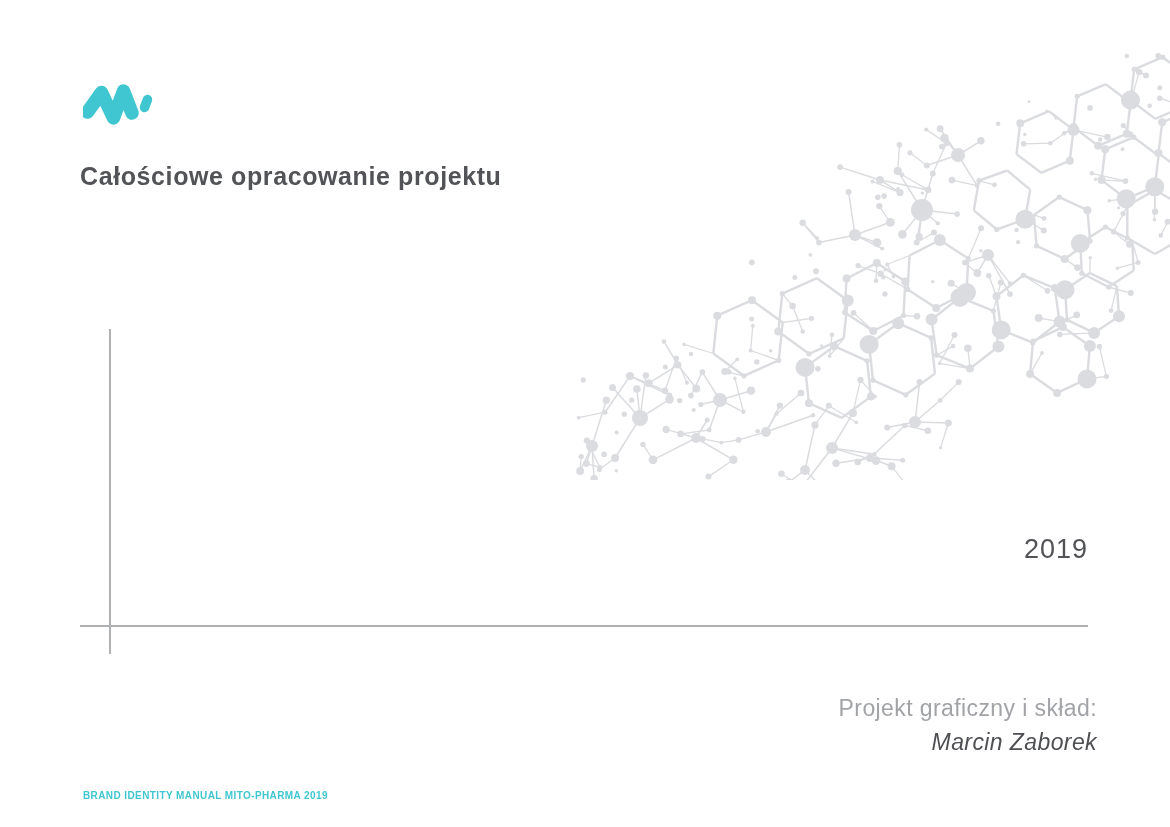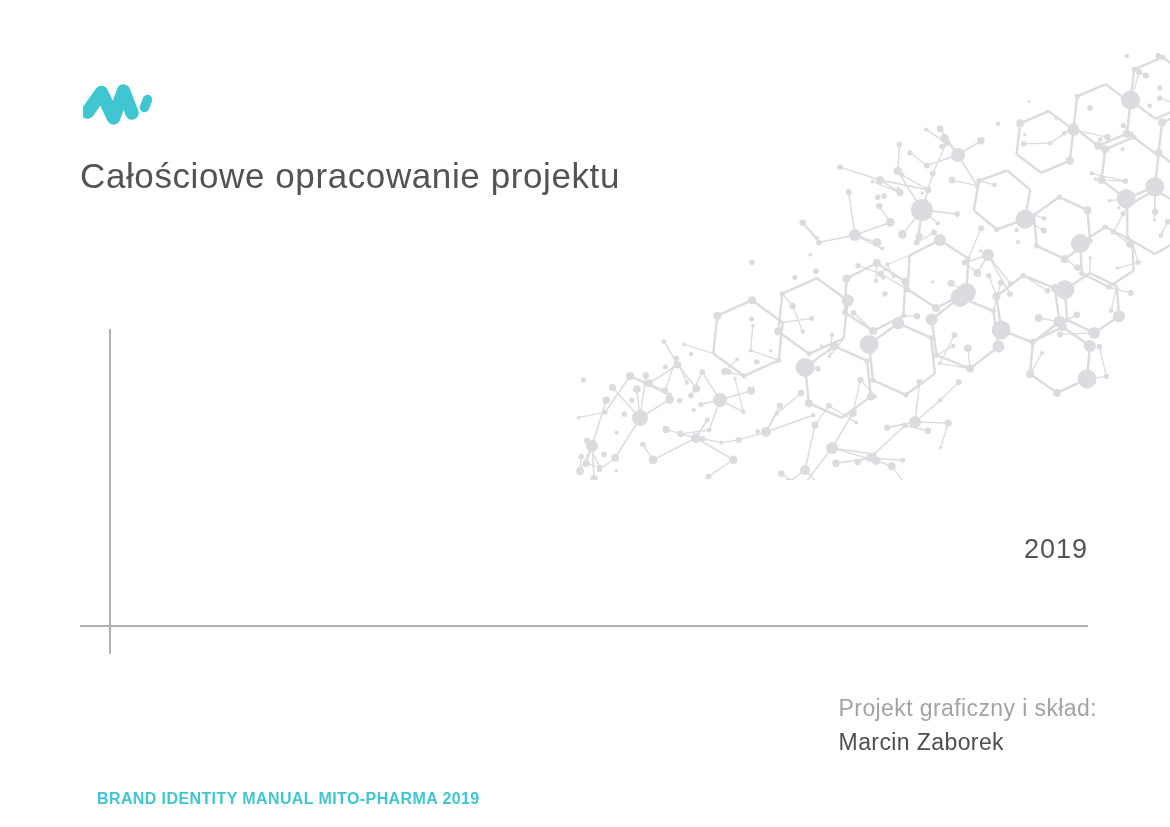--- a/index.html
+++ b/index.html
@@ -17,21 +17,21 @@
     z-index:0;
   }
 
   .logo {
     position:absolute; left:83px; top:84px; width:72px; height:42px;
     color:var(--teal); z-index:2;
   }
 
   .title {
     position:absolute; left:80px; top:157px; z-index:2;
-    font-size:35px; line-height:38px; font-weight:400;
+    font-size:25px; line-height:38px; font-weight:700;
     letter-spacing:0.6px; color:var(--title-text);
   }
   .title span { display:block; }
 
   .vrule {
     position:absolute; left:109px; top:329px; width:1.5px; height:325px;
     background:var(--line); z-index:1;
   }
   .hrule {
     position:absolute; left:80px; top:625px; width:1008px; height:1.5px;
@@ -39,30 +39,29 @@
   }
 
   .year {
     position:absolute; top:534px; right:82px; z-index:2;
     font-size:27px; line-height:30px; letter-spacing:1px;
     color:var(--title-text);
   }
 
   .credits {
     position:absolute; right:73px; top:691px; z-index:2;
-    font-size:23px; line-height:34px;
+    text-align:right; font-size:23px; line-height:34px;
   }
   .credits .label { color:var(--muted-text); letter-spacing:0.4px; }
-  .credits .name  { color:var(--dark-text);  letter-spacing:0.4px; }
+  .credits .name  { color:var(--dark-text);  letter-spacing:0.4px;font-style:italic; }
 
   .footer {
     position:absolute; left:83px; top:790px; z-index:2;
-    font-size:16px; font-weight:700; letter-spacing:0.4px;
+    font-size:10px; font-weight:700; letter-spacing:0.4px;
     color:var(--teal);
-    margin-left:14px;
   }
 </style>
 </head>
 <body>
 
 <div class="page">
 
   <svg class="molecule" viewBox="0 0 600 430" xmlns="http://www.w3.org/2000/svg">
       <line x1="212.7" y1="272.5" x2="208.7" y2="310.3" stroke="#dbdcdf" stroke-width="2.4"></line>
       <line x1="208.7" y1="310.3" x2="174.0" y2="325.8" stroke="#dbdcdf" stroke-width="2.4"></line>

